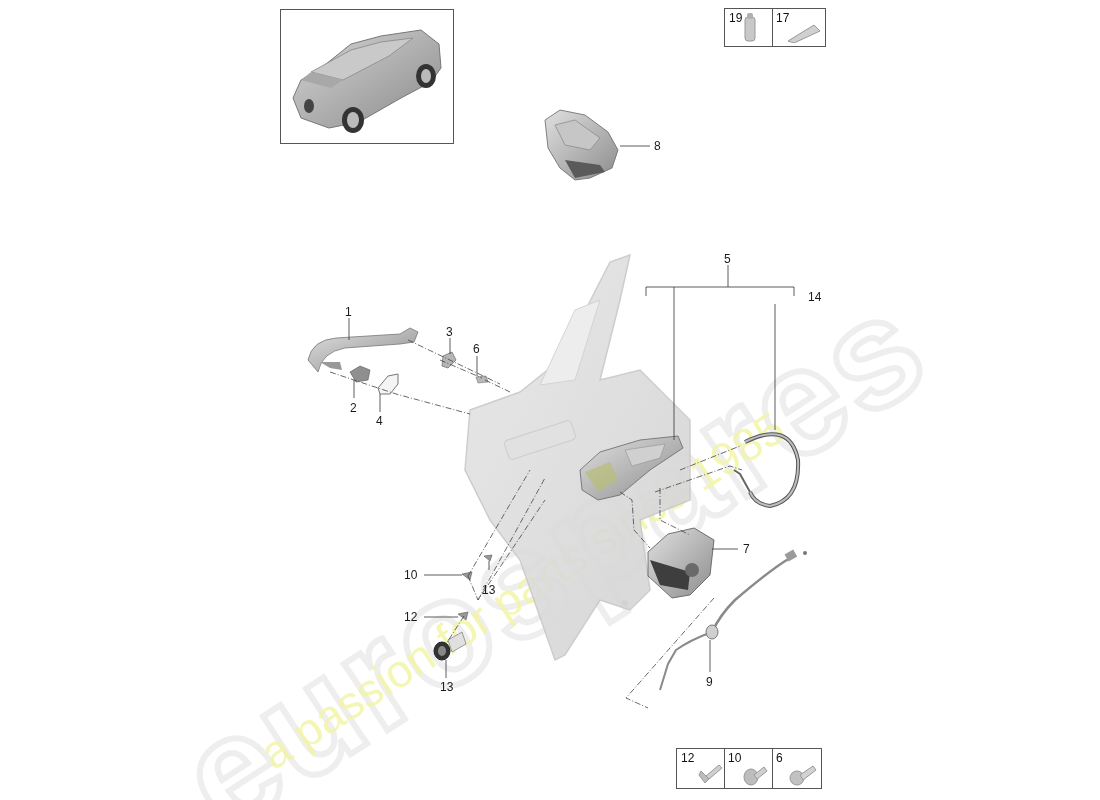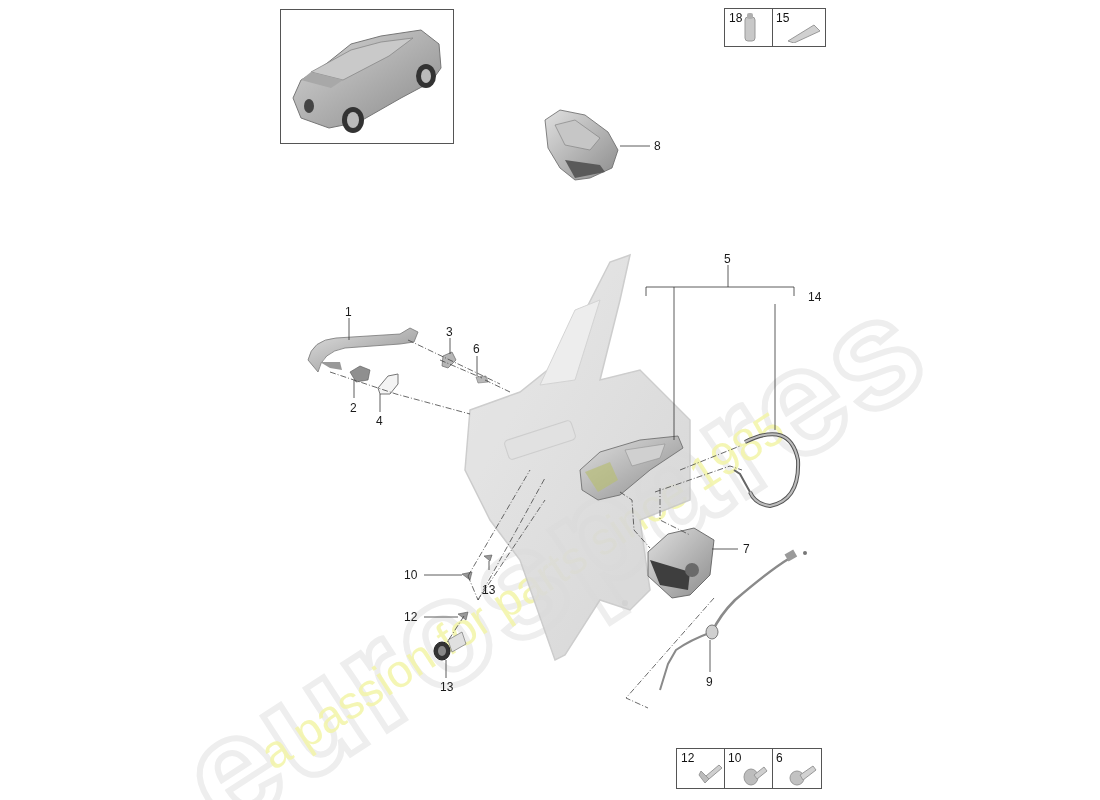--- a/index.html
+++ b/index.html
@@ -40,28 +40,28 @@
     <ellipse cx="72" cy="110" rx="11" ry="13" fill="#333"></ellipse>
       <ellipse cx="72" cy="110" rx="6" ry="8" fill="#bbb"></ellipse>
     <ellipse cx="145" cy="66" rx="10" ry="12" fill="#333"></ellipse>
       <ellipse cx="145" cy="66" rx="5" ry="7" fill="#bbb"></ellipse>
     <ellipse cx="28" cy="96" rx="5" ry="7" fill="#444"></ellipse>
   </svg>
 </div>
 
 <div class="box" style="left:724px;top:8px;width:100px;height:37px;">
   <div class="cell" style="left:0;width:47px;">
-    <span class="num">18</span>
+    <span class="num">19</span>
     <svg class="abs" style="left:18px;top:4px;" width="14" height="30">
       <rect x="2" y="4" width="10" height="24" rx="3" fill="#c8c8c8" stroke="#999"></rect>
       <rect x="4" y="0" width="6" height="6" rx="2" fill="#b0b0b0"></rect>
     </svg>
   </div>
   <div class="cell" style="left:47px;width:52px;">
-    <span class="num">15</span>
+    <span class="num">17</span>
     <svg class="abs" style="left:12px;top:12px;" width="38" height="22">
       <path d="M4 20 L30 4 L36 10 L10 22 Z" fill="#d0d0d0" stroke="#999"></path>
     </svg>
   </div>
 </div>
 
 <div class="box" style="left:676px;top:748px;width:144px;height:39px;">
   <div class="cell" style="left:0;width:47px;">
     <span class="num">12</span>
     <svg class="abs" style="left:20px;top:12px;" width="26" height="24">

